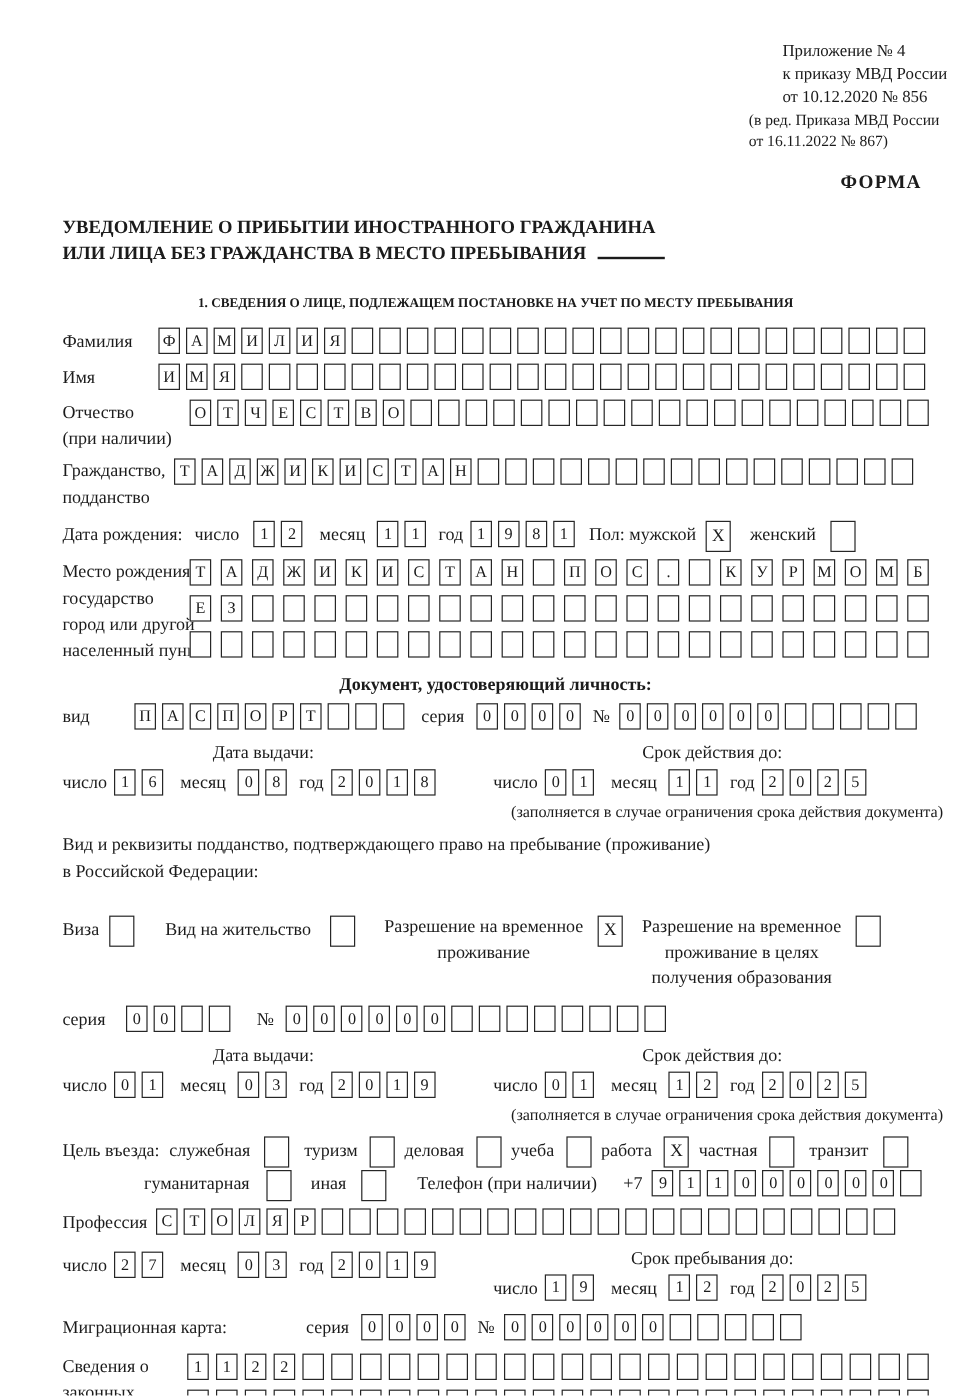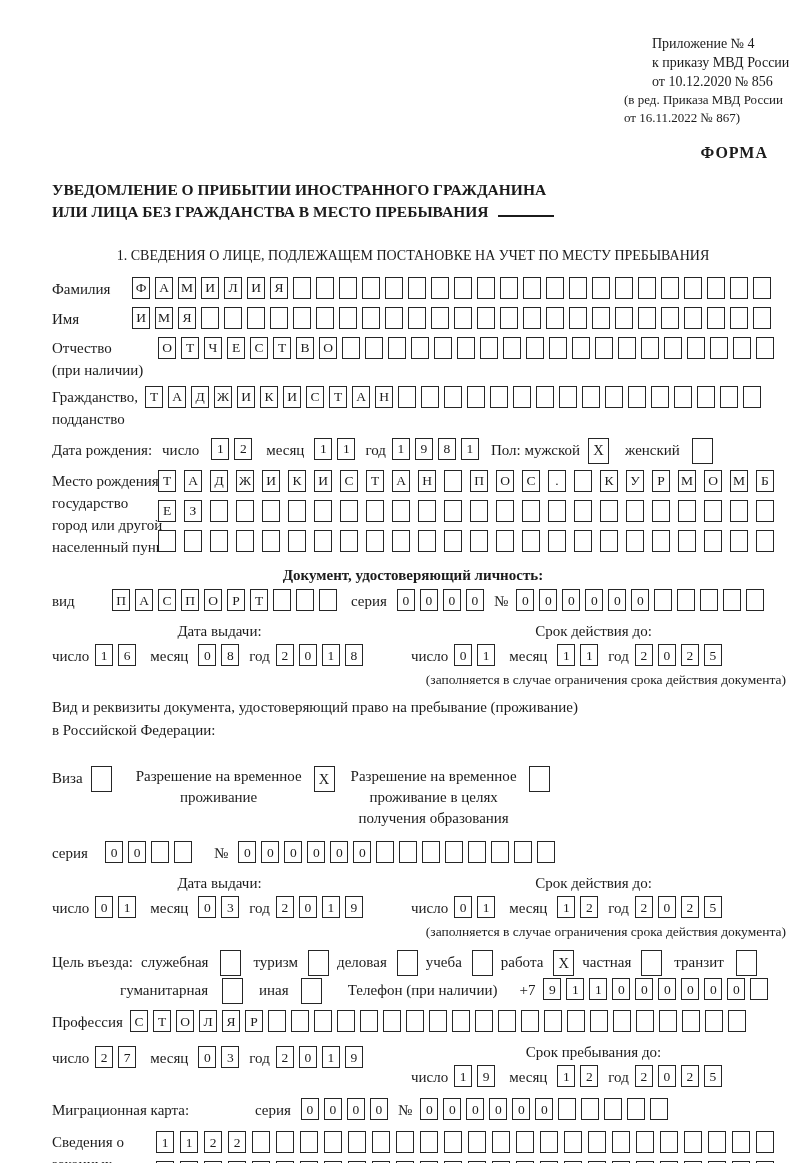--- a/index.html
+++ b/index.html
@@ -18,21 +18,21 @@
   
   .hdr { margin-left: 572px; }
   .hdr .h-line { font-size: 14px; line-height: 19px; white-space: nowrap; margin-left: 28px; }
   .hdr .h-sub  { font-size: 13px; line-height: 18px; white-space: nowrap; }
   .hdr .h-sub:first-of-type { margin-top: 3px; }
   .forma { text-align: right; padding-right: 32px; font-weight: bold; font-size: 16px; margin-top: 16px; letter-spacing: 1px; }
 
   .title { text-align: left; font-weight: bold; font-size: 15.5px; line-height: 22px; margin-top: 16px; }
   .u { display: inline-block; width: 56px; border-bottom: 2px solid #1b1b1b; margin-left: 10px; height: 14px; }
 
-  .sec { font-weight: normal; font-size: 14px; margin-top: 24px; text-align: center; margin-left: -26px; }
+  .sec { font-weight: bold; font-size: 11px; margin-top: 24px; text-align: center; margin-left: -26px; }
 
   
   .row  { display: flex; align-items: flex-start; margin-top: 5px; flex-wrap: nowrap; }
   .lbl  { flex: none; line-height: 25px; white-space: nowrap; }
   .lblcol { display: flex; flex-direction: column; flex: none; }
   .lblcol .lbl { line-height: 22px; }
   .cells { display: flex; gap: 5px; flex: none; }
   .cells.sp { gap: 8px; }
   .cells.g6 { gap: 6px; }
   .cell {
@@ -430,27 +430,33 @@
             <span class="cell">2</span>
             <span class="cell">0</span>
             <span class="cell">2</span>
             <span class="cell">5</span>
           </span>
       </div>
     </div>
   </div>
   <div class="note r">(заполняется в случае ограничения срока действия документа)</div>
 
-  <div class="intro">Вид и реквизиты документа, удостоверяющий право на пребывание (проживание)</div>
+  <div class="intro">Вид и реквизиты подданство, подтверждающего право на пребывание (проживание)</div>
   <div class="intro2">в Российской Федерации:</div>
 
   <div class="visarow">
     <span class="pair">
       <span class="lbl">Виза</span>
       <span class="cells cbx ml8">
+          <span class="cell"></span>
+        </span>
+    </span>
+    <span class="pair ml26">
+      <span class="lbl">Вид на жительство</span>
+      <span class="cells cbx ml16">
           <span class="cell"></span>
         </span>
     </span>
     <span class="pair ml24">
       <span class="stack">
         <span>Разрешение на временное</span>
         <span>проживание</span>
       </span>
       <span class="cells cbx ml12">
           <span class="cell">X</span>

